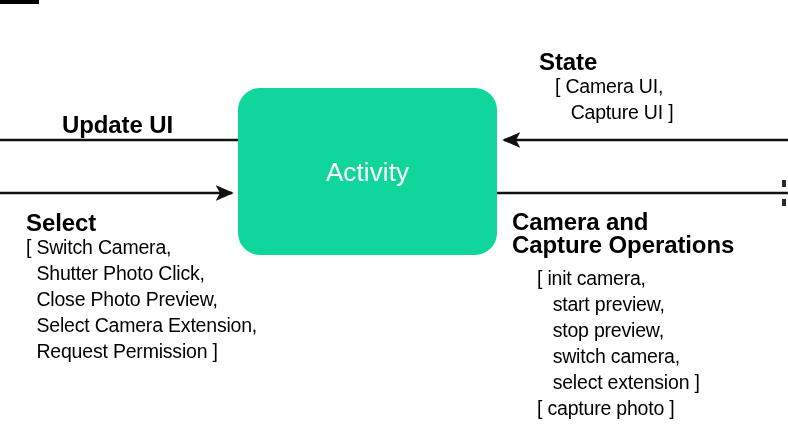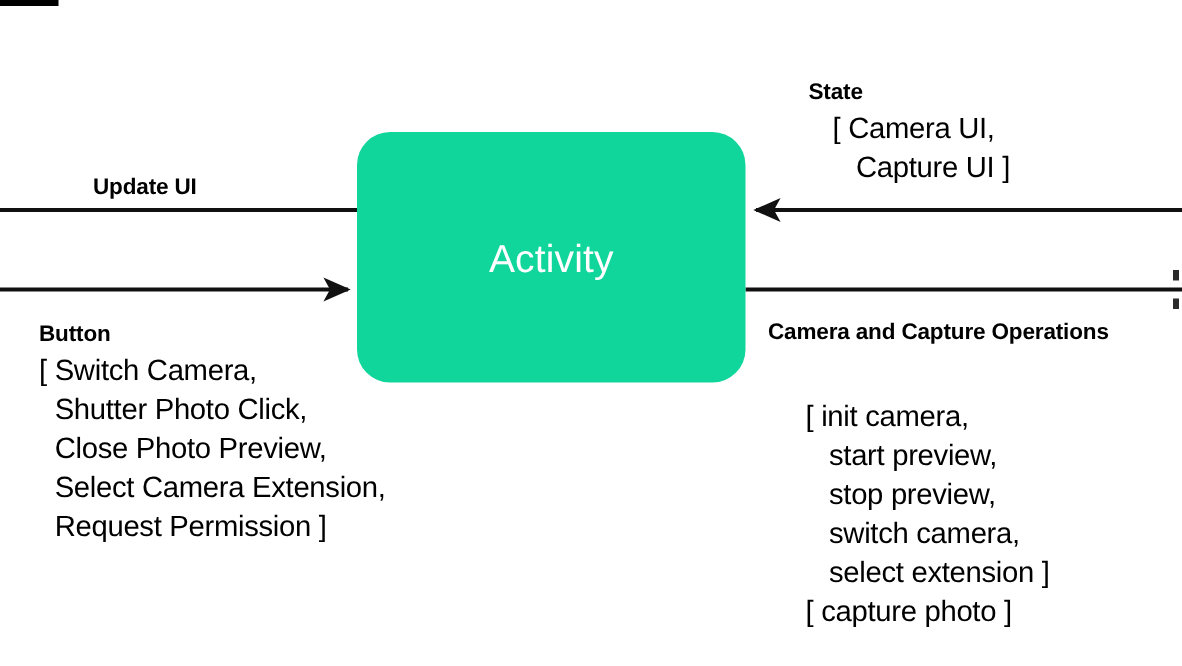--- a/index.html
+++ b/index.html
@@ -48,21 +48,21 @@
     font-size: 26px;
     line-height: 1;
     letter-spacing: 0.1px;
   }
   .lbl {
     position: absolute;
     white-space: pre;
   }
   .bold-head {
     font-weight: bold;
-    font-size: 15px;
+    font-size: 24px;
     line-height: 23px;
     letter-spacing: -0.1px;
   }
   .list-text {
     font-size: 19.5px;
     line-height: 26px;
     letter-spacing: -0.2px;
   }
   .lbl-update-ui {
     left: 62px;
@@ -128,21 +128,21 @@
 
     <line x1="497" y1="193" x2="788" y2="193" stroke="#111111" stroke-width="2.6"></line>
   </svg>
 
   <div class="activity-box">
     <span class="activity-label">Activity</span>
   </div>
 
   <div class="lbl bold-head lbl-update-ui">Update UI</div>
 
-  <div class="lbl bold-head lbl-actions">Button</div>
+  <div class="lbl bold-head lbl-actions">Select</div>
 
   <div class="lbl list-text lbl-actions-list">[ Switch Camera,
   Shutter Photo Click,
   Close Photo Preview,
   Select Camera Extension,
   Request Permission ]</div>
 
   <div class="lbl bold-head lbl-state">State</div>
 
   <div class="lbl list-text lbl-state-list">[ Camera UI,

